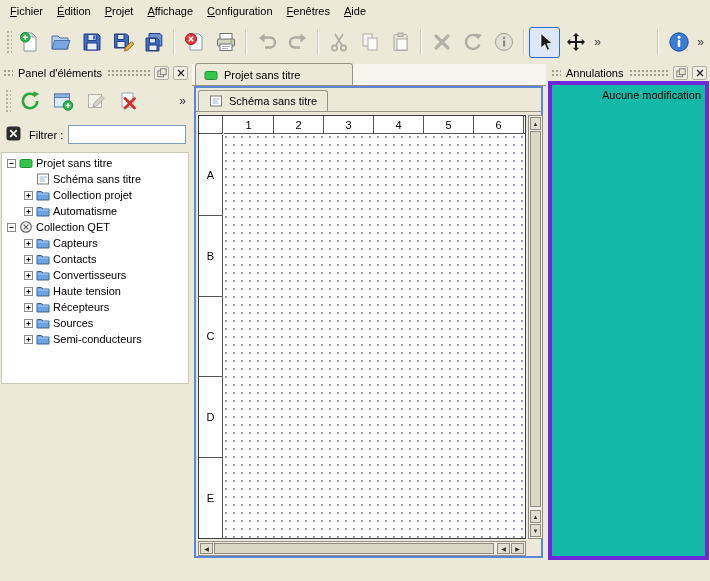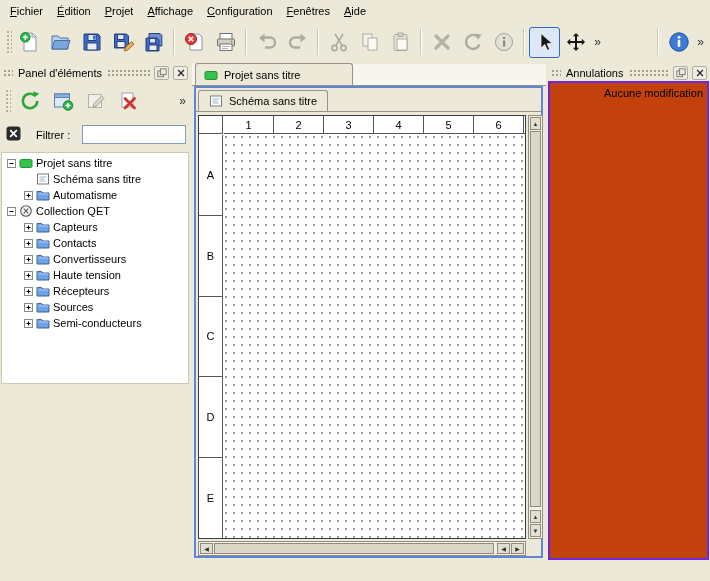--- a/index.html
+++ b/index.html
@@ -28,21 +28,21 @@
   .dots.lead { width:10px; }
   .dots.fill { flex:1; }
   .dock-label { white-space:nowrap; padding:0 1px; }
   .dkbtn { width:15px; height:14px; display:flex; align-items:center; justify-content:center; background:#f0eee4; border:1px solid #b2ae9f; border-radius:2px; }
 
   
   .left-dock { position:absolute; left:0; top:64px; width:191px; bottom:21px; }
   .panel-toolbar { height:40px; display:flex; align-items:center; padding:0 2px; }
   .ptbtn { width:31px; height:31px; display:flex; align-items:center; justify-content:center; border:1px solid transparent; border-radius:3px; margin:0 1px; }
   .panel-toolbar .tb-chevron { margin-left:auto; }
-  .filter-row { height:27px; display:flex; align-items:center; gap:12px; padding:0 5px; }
+  .filter-row { height:27px; display:flex; align-items:center; gap:5px; padding:0 5px; }
   .finput { flex:1; min-width:0; height:19px; border:1px solid #7f9db9; background:#fff; font:11px "Liberation Sans",sans-serif; padding:1px 3px; }
   .tree { position:absolute; top:88px; left:1px; right:2px; height:232px; background:#fff; border:1px solid #cbc8ba; overflow:hidden; padding:2px 0; }
   .tree-row { height:16px; display:flex; align-items:center; gap:3px; padding-left:calc(5px + var(--ind)*17px); white-space:nowrap; cursor:default; }
   .exp { width:9px; height:9px; flex:0 0 9px; }
   .exp-sp { width:9px; height:9px; flex:0 0 9px; }
   .ti { width:14px; height:14px; flex:0 0 14px; }
 
   
   .center { position:absolute; left:192px; top:64px; width:354px; bottom:21px; }
   .mdi-tabbar { position:absolute; top:0; left:0; right:0; height:22px; border-bottom:1px solid #989388; background:#f7f5ee; display:flex; align-items:flex-end; padding-left:3px; }
@@ -65,21 +65,21 @@
   .sbtn { position:absolute; background:#e2dfd0; border:1px solid #8f8c7f; display:flex; align-items:center; justify-content:center; font-size:6px; color:#333; }
   .vscroll .sbtn { left:1px; right:1px; height:13px; }
   .hscroll .sbtn { top:1px; bottom:1px; width:13px; }
   .s-vtop { top:1px; } .s-vup2 { bottom:15px; } .s-vdown { bottom:1px; }
   .s-hleft { left:1px; } .s-hleft2 { right:15px; } .s-hright { right:1px; }
   .vslider { position:absolute; left:1px; right:1px; top:15px; bottom:31px; background:#dbd7c7; border:1px solid #8f8c7f; }
   .hslider { position:absolute; top:1px; bottom:1px; left:15px; right:31px; background:#dbd7c7; border:1px solid #8f8c7f; }
 
   
   .right-dock { position:absolute; left:548px; top:64px; width:162px; bottom:21px;text-align:right; }
-  .undo-list { position:absolute; top:17px; left:0; right:1px; bottom:0; background:#c2410c; border:2px solid #6d28d9; }
+  .undo-list { position:absolute; top:17px; left:0; right:1px; bottom:0; background:#14b8a6; border:4px solid #6d28d9; }
   .undo-empty { padding:4px 4px; }
 
   .statusbar { position:absolute; left:0; right:0; bottom:0; height:21px; }
 </style>
 </head>
 <body>
 
 <div id="app">
 
   <div class="menubar">
@@ -311,20 +311,31 @@
           </svg>
         <span>Projet sans titre</span>
       </div>
       <div class="tree-row" style="--ind:1">
         <span class="exp-sp"></span>
         <svg class="ti" viewBox="0 0 14 14">
             <rect x="1.5" y="2" width="11" height="10" fill="#fff" stroke="#7a7a7a"></rect>
             <path d="M3.5 5h7M3.5 7h5M3.5 9h6" stroke="#9fb6cf"></path>
           </svg>
         <span>Schéma sans titre</span>
+      </div>
+      <div class="tree-row" style="--ind:1">
+        <svg class="exp" viewBox="0 0 9 9">
+            <rect x="0.5" y="0.5" width="8" height="8" fill="#fff" stroke="#8a8a8a"></rect>
+            <path d="M2.5 4.5h4M4.5 2.5v4" stroke="#000"></path>
+          </svg>
+        <svg class="ti" viewBox="0 0 14 14">
+            <path d="M1 3.5h4.5L7 5h6v7H1z" fill="#6ea2e0" stroke="#3c6496"></path>
+            <path d="M1.6 6h10.8" stroke="#9cc0ee" stroke-width="1.3"></path>
+          </svg>
+        <span>Collection projet</span>
       </div>
       <div class="tree-row" style="--ind:1">
         <svg class="exp" viewBox="0 0 9 9">
             <rect x="0.5" y="0.5" width="8" height="8" fill="#fff" stroke="#8a8a8a"></rect>
             <path d="M2.5 4.5h4M4.5 2.5v4" stroke="#000"></path>
           </svg>
         <svg class="ti" viewBox="0 0 14 14">
             <path d="M1 3.5h4.5L7 5h6v7H1z" fill="#6ea2e0" stroke="#3c6496"></path>
             <path d="M1.6 6h10.8" stroke="#9cc0ee" stroke-width="1.3"></path>
           </svg>

